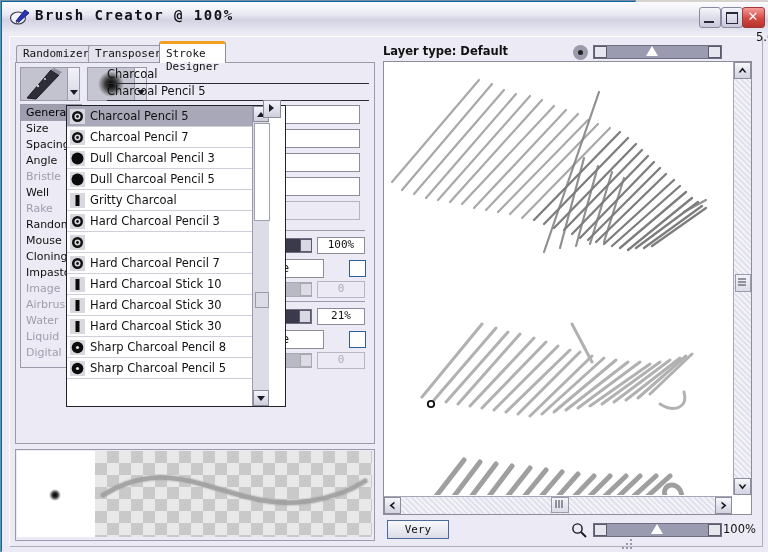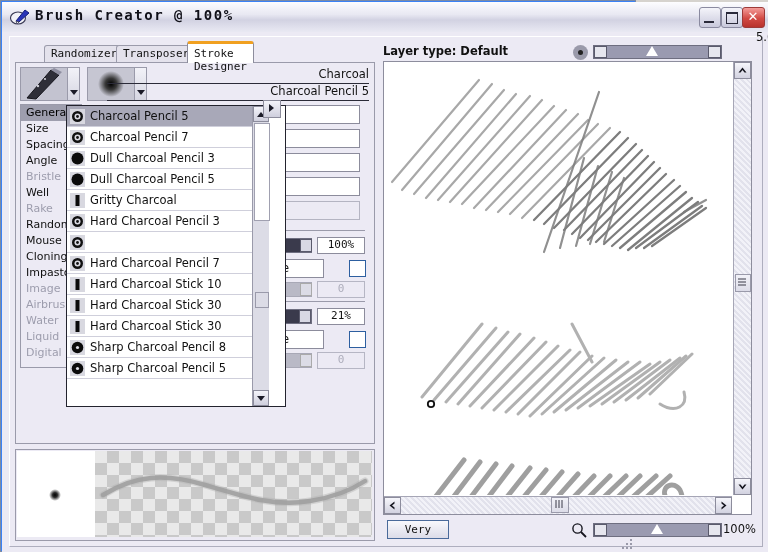--- a/index.html
+++ b/index.html
@@ -1,21 +1,21 @@
 <!DOCTYPE html>
 <html><head>
 <meta charset="utf-8">
 <style>
   html,body{margin:0;padding:0;}
   body{width:768px;height:552px;overflow:hidden;
        font-family:"DejaVu Sans","Liberation Sans",sans-serif;
        font-size:11px;background:#d6d3ce;-webkit-font-smoothing:none;}
 
   .window{position:absolute;left:0;top:0;width:636px;height:552px;box-sizing:border-box;
-          border:1px solid #7b8aa5;background:#3b82f6;}
+          border:1px solid #7b8aa5;background:#0369a1;}
 
   
   .titlebar{position:absolute;left:1px;top:1px;width:766px;height:30px;
             background:linear-gradient(to bottom,#fdfdff 0%,#e8e8f2 42%,#d2d2e2 60%,#e9e9f3 100%);
             border-bottom:1px solid #a9a9bd;}
   .title-icon{position:absolute;left:8px;top:6px;width:20px;height:18px;}
   .title-text{position:absolute;left:33px;top:5px;font-family:"DejaVu Sans Mono","Liberation Mono",monospace;
               font-size:14px;font-weight:bold;color:#101018;letter-spacing:1.5px;}
   .winbtn{position:absolute;top:5px;width:20px;height:19px;border:1px solid #8a8aa0;
           border-radius:3px;background:linear-gradient(to bottom,#f4f4fa,#c9c9dc);}
@@ -32,36 +32,36 @@
   
   .client{position:absolute;left:1px;top:31px;width:766px;height:520px;background:#eceaf4;}
   .inner-frame{position:absolute;left:7px;top:4px;width:752px;height:509px;
                border:1px solid #aeaebe;border-top-color:#fff;border-left-color:#fff;background:#eceaf4;}
 
   
   .tabs{position:absolute;left:15px;top:44px;height:18px;}
   .tab{position:absolute;top:0;height:17px;box-sizing:border-box;
        font-family:"DejaVu Sans Mono","Liberation Mono",monospace;font-size:11px;color:#111;
        padding:1px 6px 0 6px;background:#e4e2ec;border:1px solid #9b9bab;border-bottom:none;
-       border-radius:3px 3px 0 0;margin-left:28px;}
+       border-radius:3px 3px 0 0;}
   .tab.active{top:-4px;height:22px;background:#fff;border-color:#8d8d9d;border-top:3px solid #f0a020;
               padding-top:3px;z-index:3;}
 
   .panel{position:absolute;left:14px;top:61px;width:358px;height:380px;background:#eceaf4;
          border:1px solid #9a9aaa;}
 
   
   .thumbwrap{position:absolute;display:flex;align-items:stretch;}
   .thumb{width:46px;height:32px;border:1px solid #9a9aaa;background:#c8c8d4;overflow:hidden;position:relative;}
   .thumb.dab{background:#c6c6d2;}
   .thumb-arrow{width:11px;height:32px;border:1px solid #9a9aaa;border-left:none;
                background:linear-gradient(to bottom,#f2f2f8,#d6d6e2);position:relative;}
   .thumb-arrow:after{content:"";position:absolute;left:2px;bottom:5px;border-left:4px solid transparent;
                border-right:4px solid transparent;border-top:5px solid #1b1b28;}
-  .brush-names{position:absolute;left:106px;top:66px;width:262px;text-align:right;}
+  .brush-names{position:absolute;left:106px;top:66px;width:262px;}
   .brush-names div{height:16px;line-height:15px;border-bottom:1px solid #2b2b38;font-size:11.5px;color:#111;}
 
   
   .catlist{position:absolute;left:19px;top:103px;width:60px;height:262px;background:#eceaf4;
            border:1px solid #9a9aaa;overflow:hidden;}
   .cat{height:16px;line-height:16px;padding-left:5px;font-size:11px;color:#111;white-space:nowrap;}
   .cat.sel{background:#9e9eae;color:#000;}
   .cat.dim{color:#9d9dad;}
 
   

